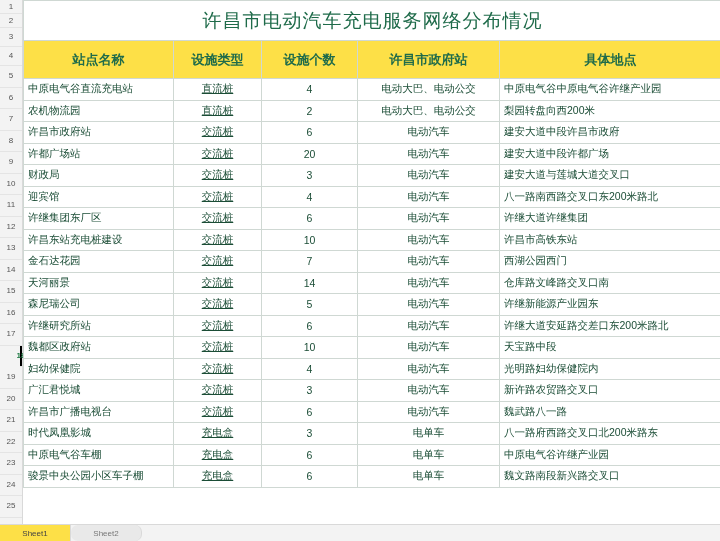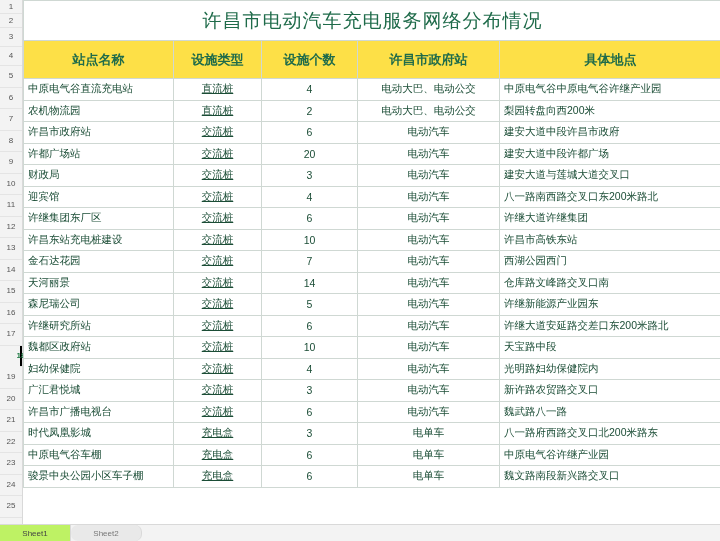--- a/index.html
+++ b/index.html
@@ -115,21 +115,21 @@
     align-items: stretch;
   }
   .tab {
     min-width: 54px;
     padding: 0 8px;
     font-size: 8px;
     color: #444;
     display: flex;
     align-items: center;
     justify-content: center;
-    background: #bef264;
+    background: #fde047;
     border-right: 1px solid #d9d9d9;
   }
   .tab.inactive {
     background: #e9e9e9;
     color: #777;
     border-radius: 7px;
   }
   .tabspacer { flex: 1 1 auto; }
 </style>
 </head>

